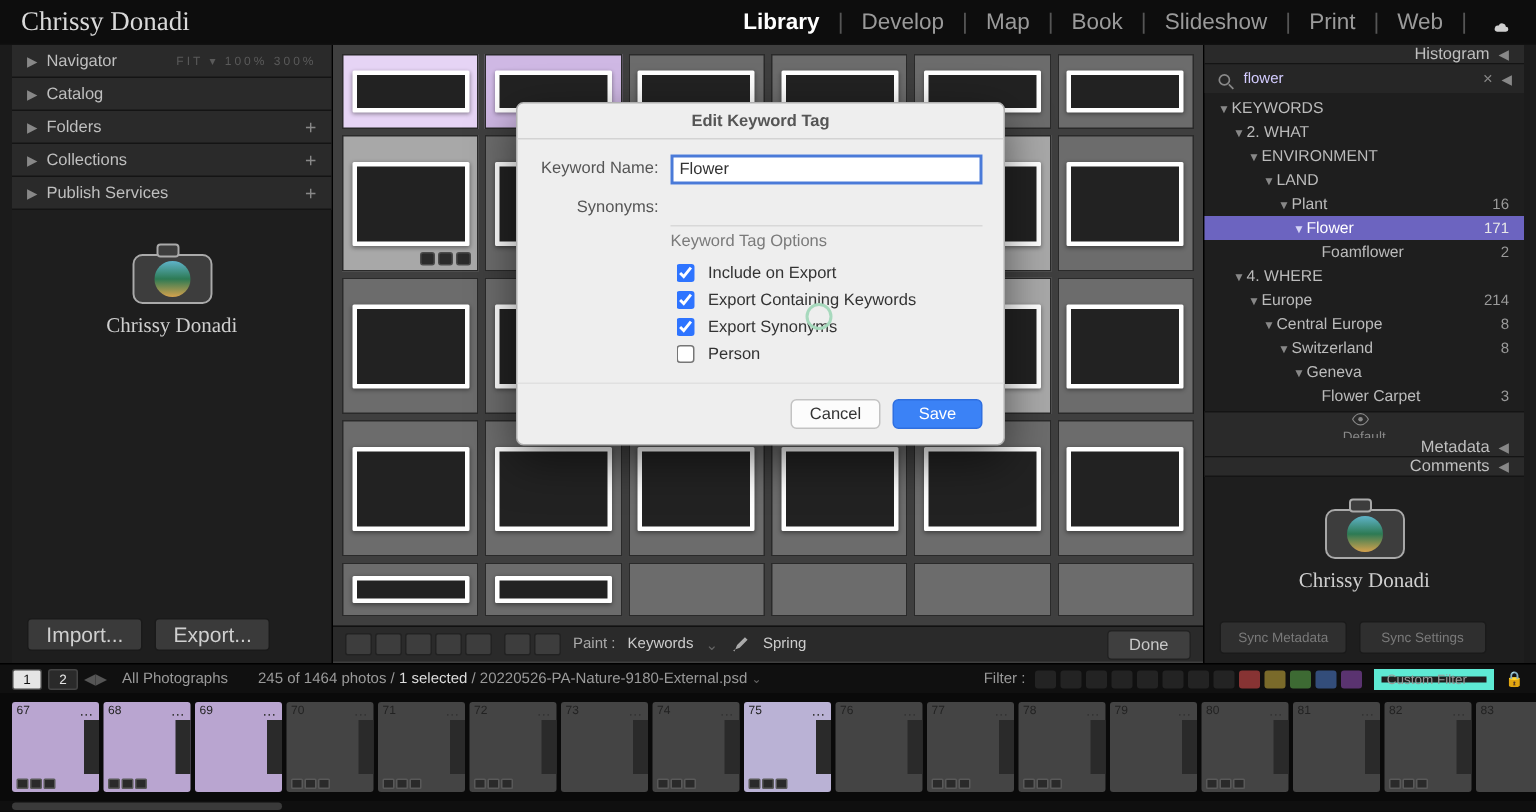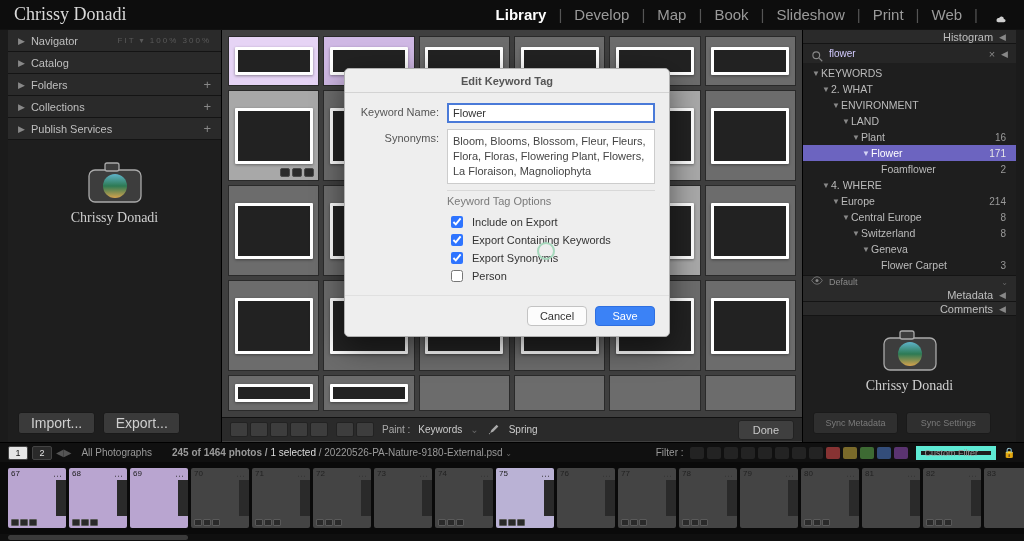--- a/index.html
+++ b/index.html
@@ -83,21 +83,21 @@
   .search .rtri{color:#888;font-size:9px;}
 
   .kwtree{padding:2px 0;font-size:10.5px;color:#bbb;}
   .kwrow{display:flex;align-items:center;height:16px;padding-right:10px;}
   .kwrow.hl{background:var(--row-hl);color:#fff;}
   .kwrow .arr{color:#888;font-size:8px;width:10px;text-align:center;}
   .kwrow .lbl{flex:1;}
   .kwrow .cnt{color:#9a9a9a;font-size:10px;}
   .kwrow.hl .cnt{color:#e8e8e8;}
 
-  .metabar{height:18px;display:flex;align-items:center;padding:0 8px;background:#2a2a2a;font-size:9px;color:#8a8a8a;border-top:1px solid #141414;}
+  .metabar{height:18px;display:flex;align-items:center;padding:0 8px;background:#2a2a2a;font-size:9px;color:#8a8a8a;border-top:1px solid #141414;flex-direction:column;}
   .metabar .eye{width:12px;height:12px;margin-right:6px;}
   .metabar .dd{margin-left:auto;font-size:8px;color:#666;}
 
   .syncbtns{display:flex;gap:8px;padding:6px 10px 8px;}
   .sbtn{height:22px;width:44%;display:flex;align-items:center;justify-content:center;font-size:9px;color:#7a7a7a;background:#2f2f2f;border:1px solid #1a1a1a;border-radius:3px;}
 
   
   .footer{height:20px;background:#101010;display:flex;align-items:center;padding:0 8px;font-size:10px;color:#9a9a9a;border-top:1px solid #000;}
   .footer .pg{width:20px;height:14px;background:#2a2a2a;border:1px solid #444;border-radius:2px;display:flex;align-items:center;justify-content:center;font-size:9px;color:#e5e5e5;margin-right:4px;}
   .footer .pg.act{background:#e5e5e5;color:#111;}
@@ -469,21 +469,21 @@
   </div>
 
 </div>
 
 <div class="footer">
   <div class="pg act">1</div>
   <div class="pg">2</div>
   <span class="arrow">◀▶</span>
   <span style="margin-right:20px;">All Photographs</span>
   <span class="crumb">
-    <span style="color:#9a9a9a;font-weight:bold;">245 of 1464 photos / </span><span class="sel">1 selected</span><span style="color:#9a9a9a;"> / 20220526-PA-Nature-9180-External.psd</span>
+    <span style="color:#9a9a9a;">245 of 1464 photos / </span><span class="sel">1 selected</span><span style="color:#9a9a9a;"> / 20220526-PA-Nature-9180-External.psd</span>
     <span style="color:#666;font-size:8px;"> ⌄</span>
   </span>
   <div class="spacer"></div>
   <span style="margin-right:6px;">Filter :</span>
   <div class="ficons">
     <div class="fico"></div>
     <div class="fico"></div>
     <div class="fico"></div>
     <div class="fico"></div>
     <div class="fico"></div>
@@ -650,23 +650,20 @@
 <div class="overlay">
   <div class="dialog">
     <div class="dhead">Edit Keyword Tag</div>
     <div class="dbody">
       <div class="drow">
         <div class="dlabel">Keyword Name:</div>
         <div class="dinput"><input value="Flower" style=""></div>
       </div>
       <div class="drow">
         <div class="dlabel">Synonyms:</div>
-        <div class="dinput">
-            <div class="synbox">Bloom, Blooms, Blossom, Fleur, Fleurs, Flora, Floras, Flowering Plant, Flowers, La Floraison, Magnoliophyta</div>
-          </div>
       </div>
       <div class="opts" style="position:relative;">
         <div class="opthead">Keyword Tag Options</div>
         <div class="optrow">
             <input type="checkbox" checked="" style="">
             <span>Include on Export</span>
           </div>
         <div class="optrow">
             <input type="checkbox" checked="" style="">
             <span>Export Containing Keywords</span>

